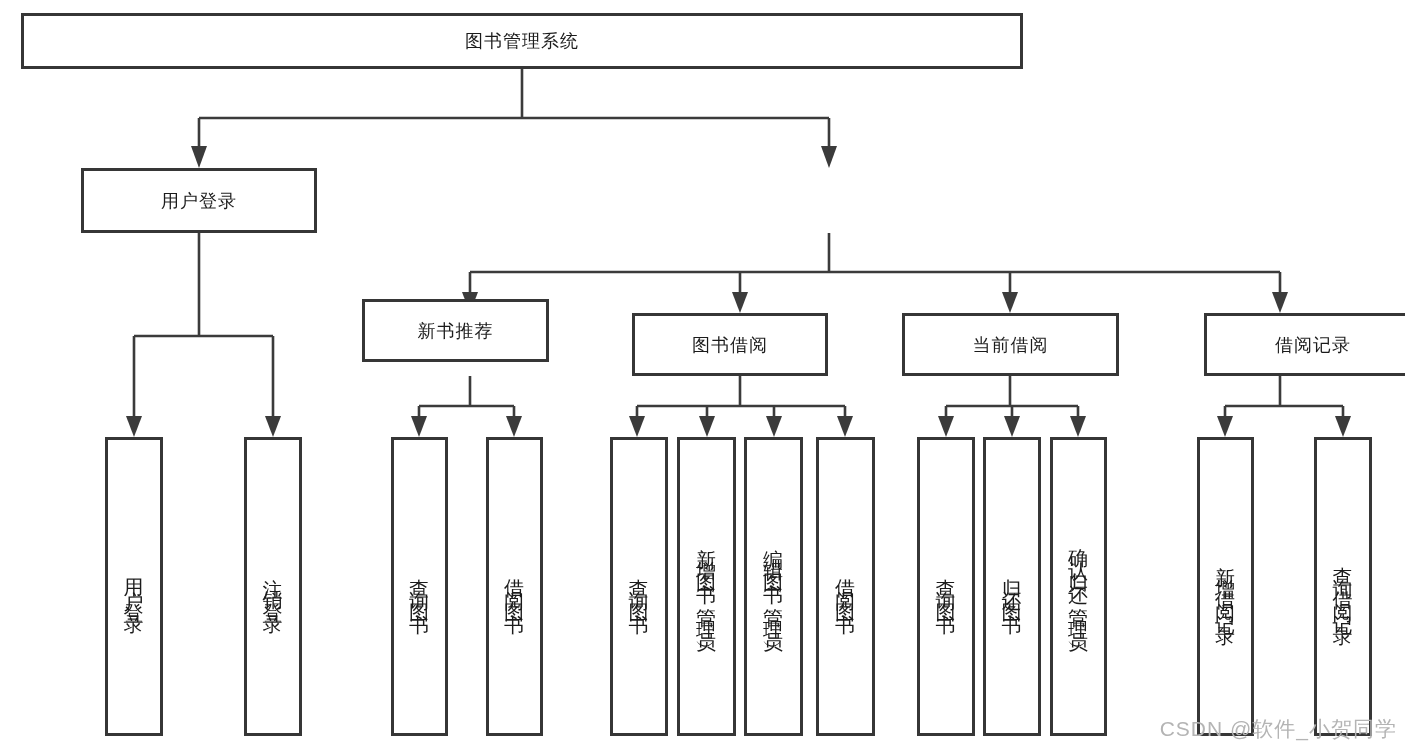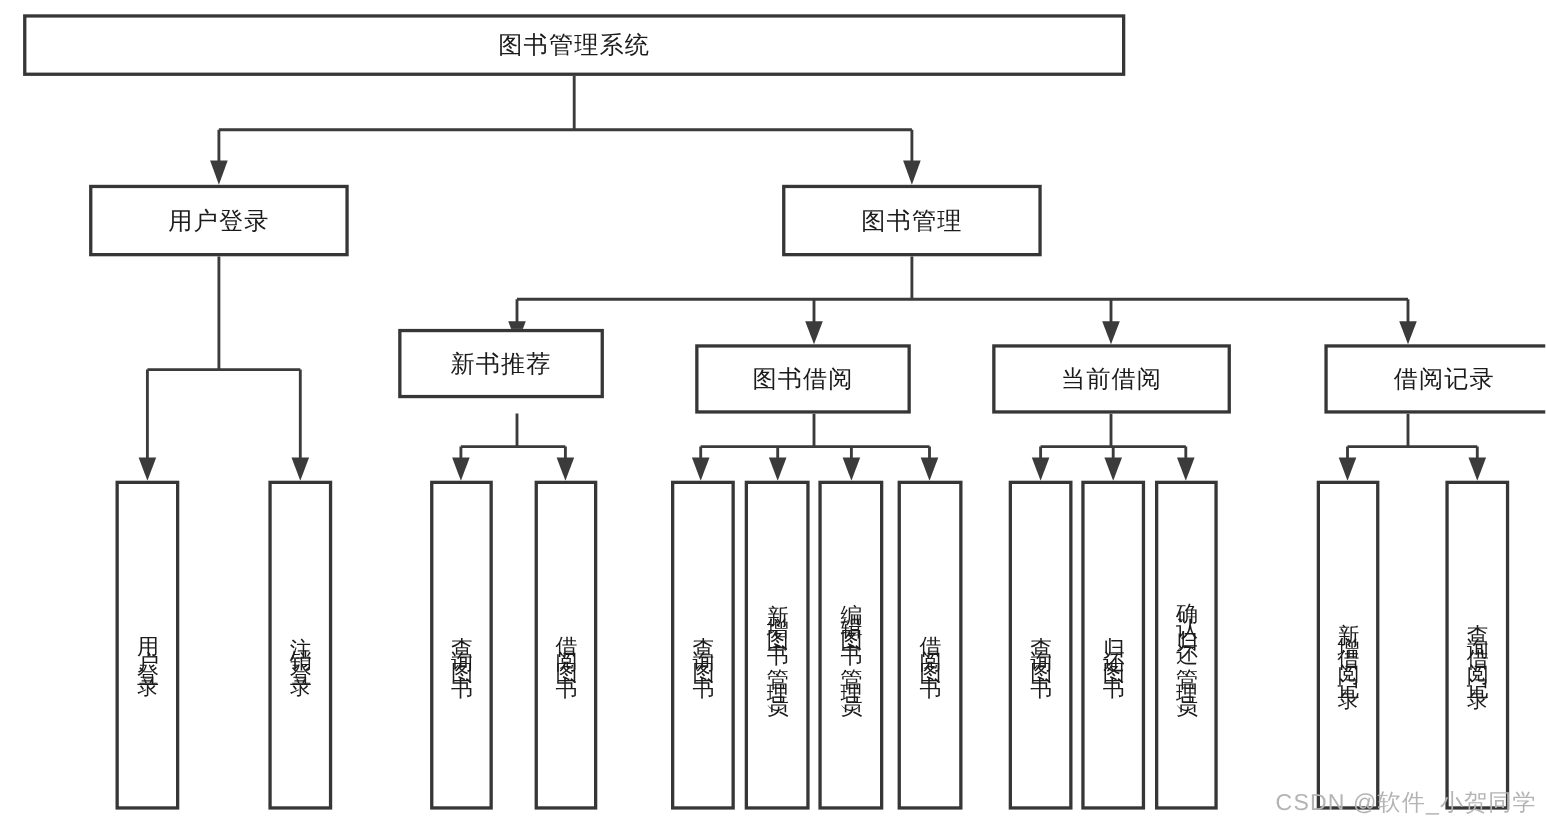--- a/index.html
+++ b/index.html
@@ -15,21 +15,21 @@
     position:absolute;
     box-sizing:border-box;
     border:3px solid #363636;
     background:#ffffff;
     display:flex;
     align-items:center;
     justify-content:center;
     color:#1b1b1b;
   }
   .node.h span{
-    font-size:22px;
+    font-size:18px;
     letter-spacing:1px;
     white-space:nowrap;
   }
   .node.v span{
     writing-mode:vertical-rl;
     text-orientation:mixed;
     font-size:20px;
     letter-spacing:12px;
     line-height:1;
   }
@@ -81,23 +81,20 @@
     </g>
   </svg>
 
   <div class="node h" style="left:21px;top:13px;width:1002px;height:56px">
     <span>图书管理系统</span>
   </div>
 
   <div class="node h" style="left:81px;top:168px;width:236px;height:65px">
     <span>用户登录</span>
   </div>
-  <div class="node h" style="left:711px;top:168px;width:236px;height:65px">
-    <span>图书管理</span>
-  </div>
 
   <div class="node h" style="left:362px;top:299px;width:187px;height:63px">
     <span>新书推荐</span>
   </div>
   <div class="node h" style="left:632px;top:313px;width:196px;height:63px">
     <span>图书借阅</span>
   </div>
   <div class="node h" style="left:902px;top:313px;width:217px;height:63px">
     <span>当前借阅</span>
   </div>

